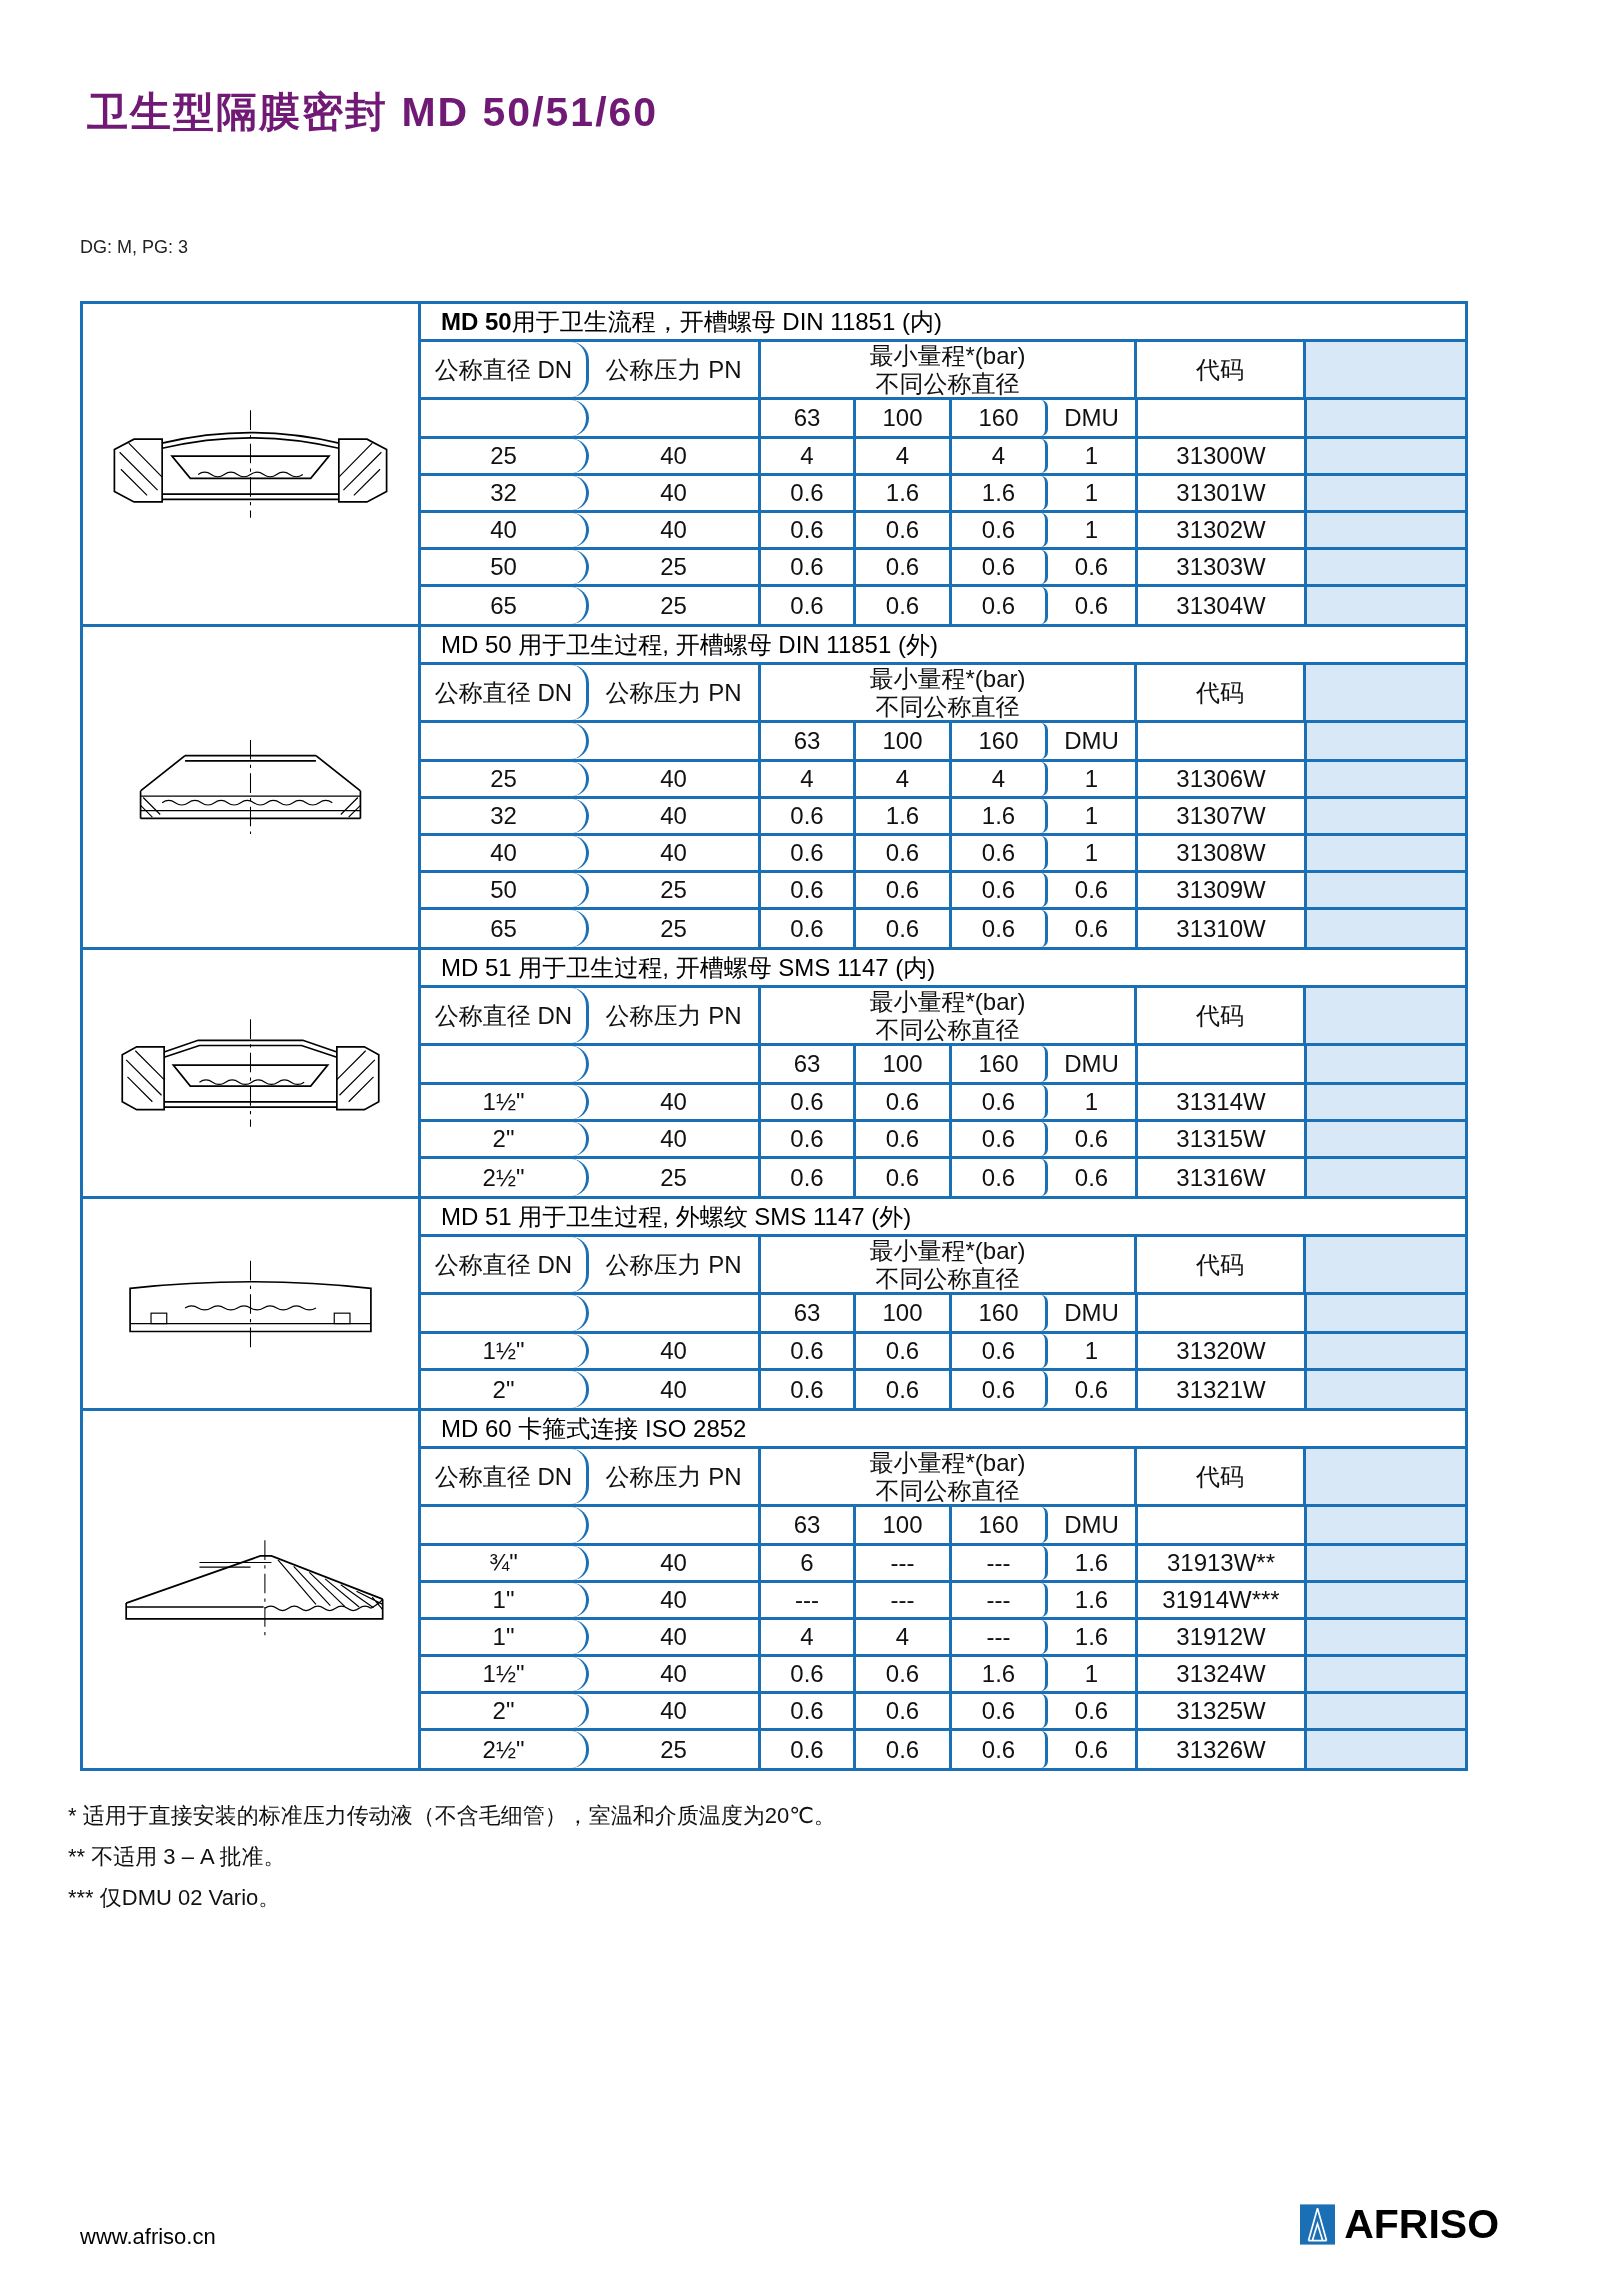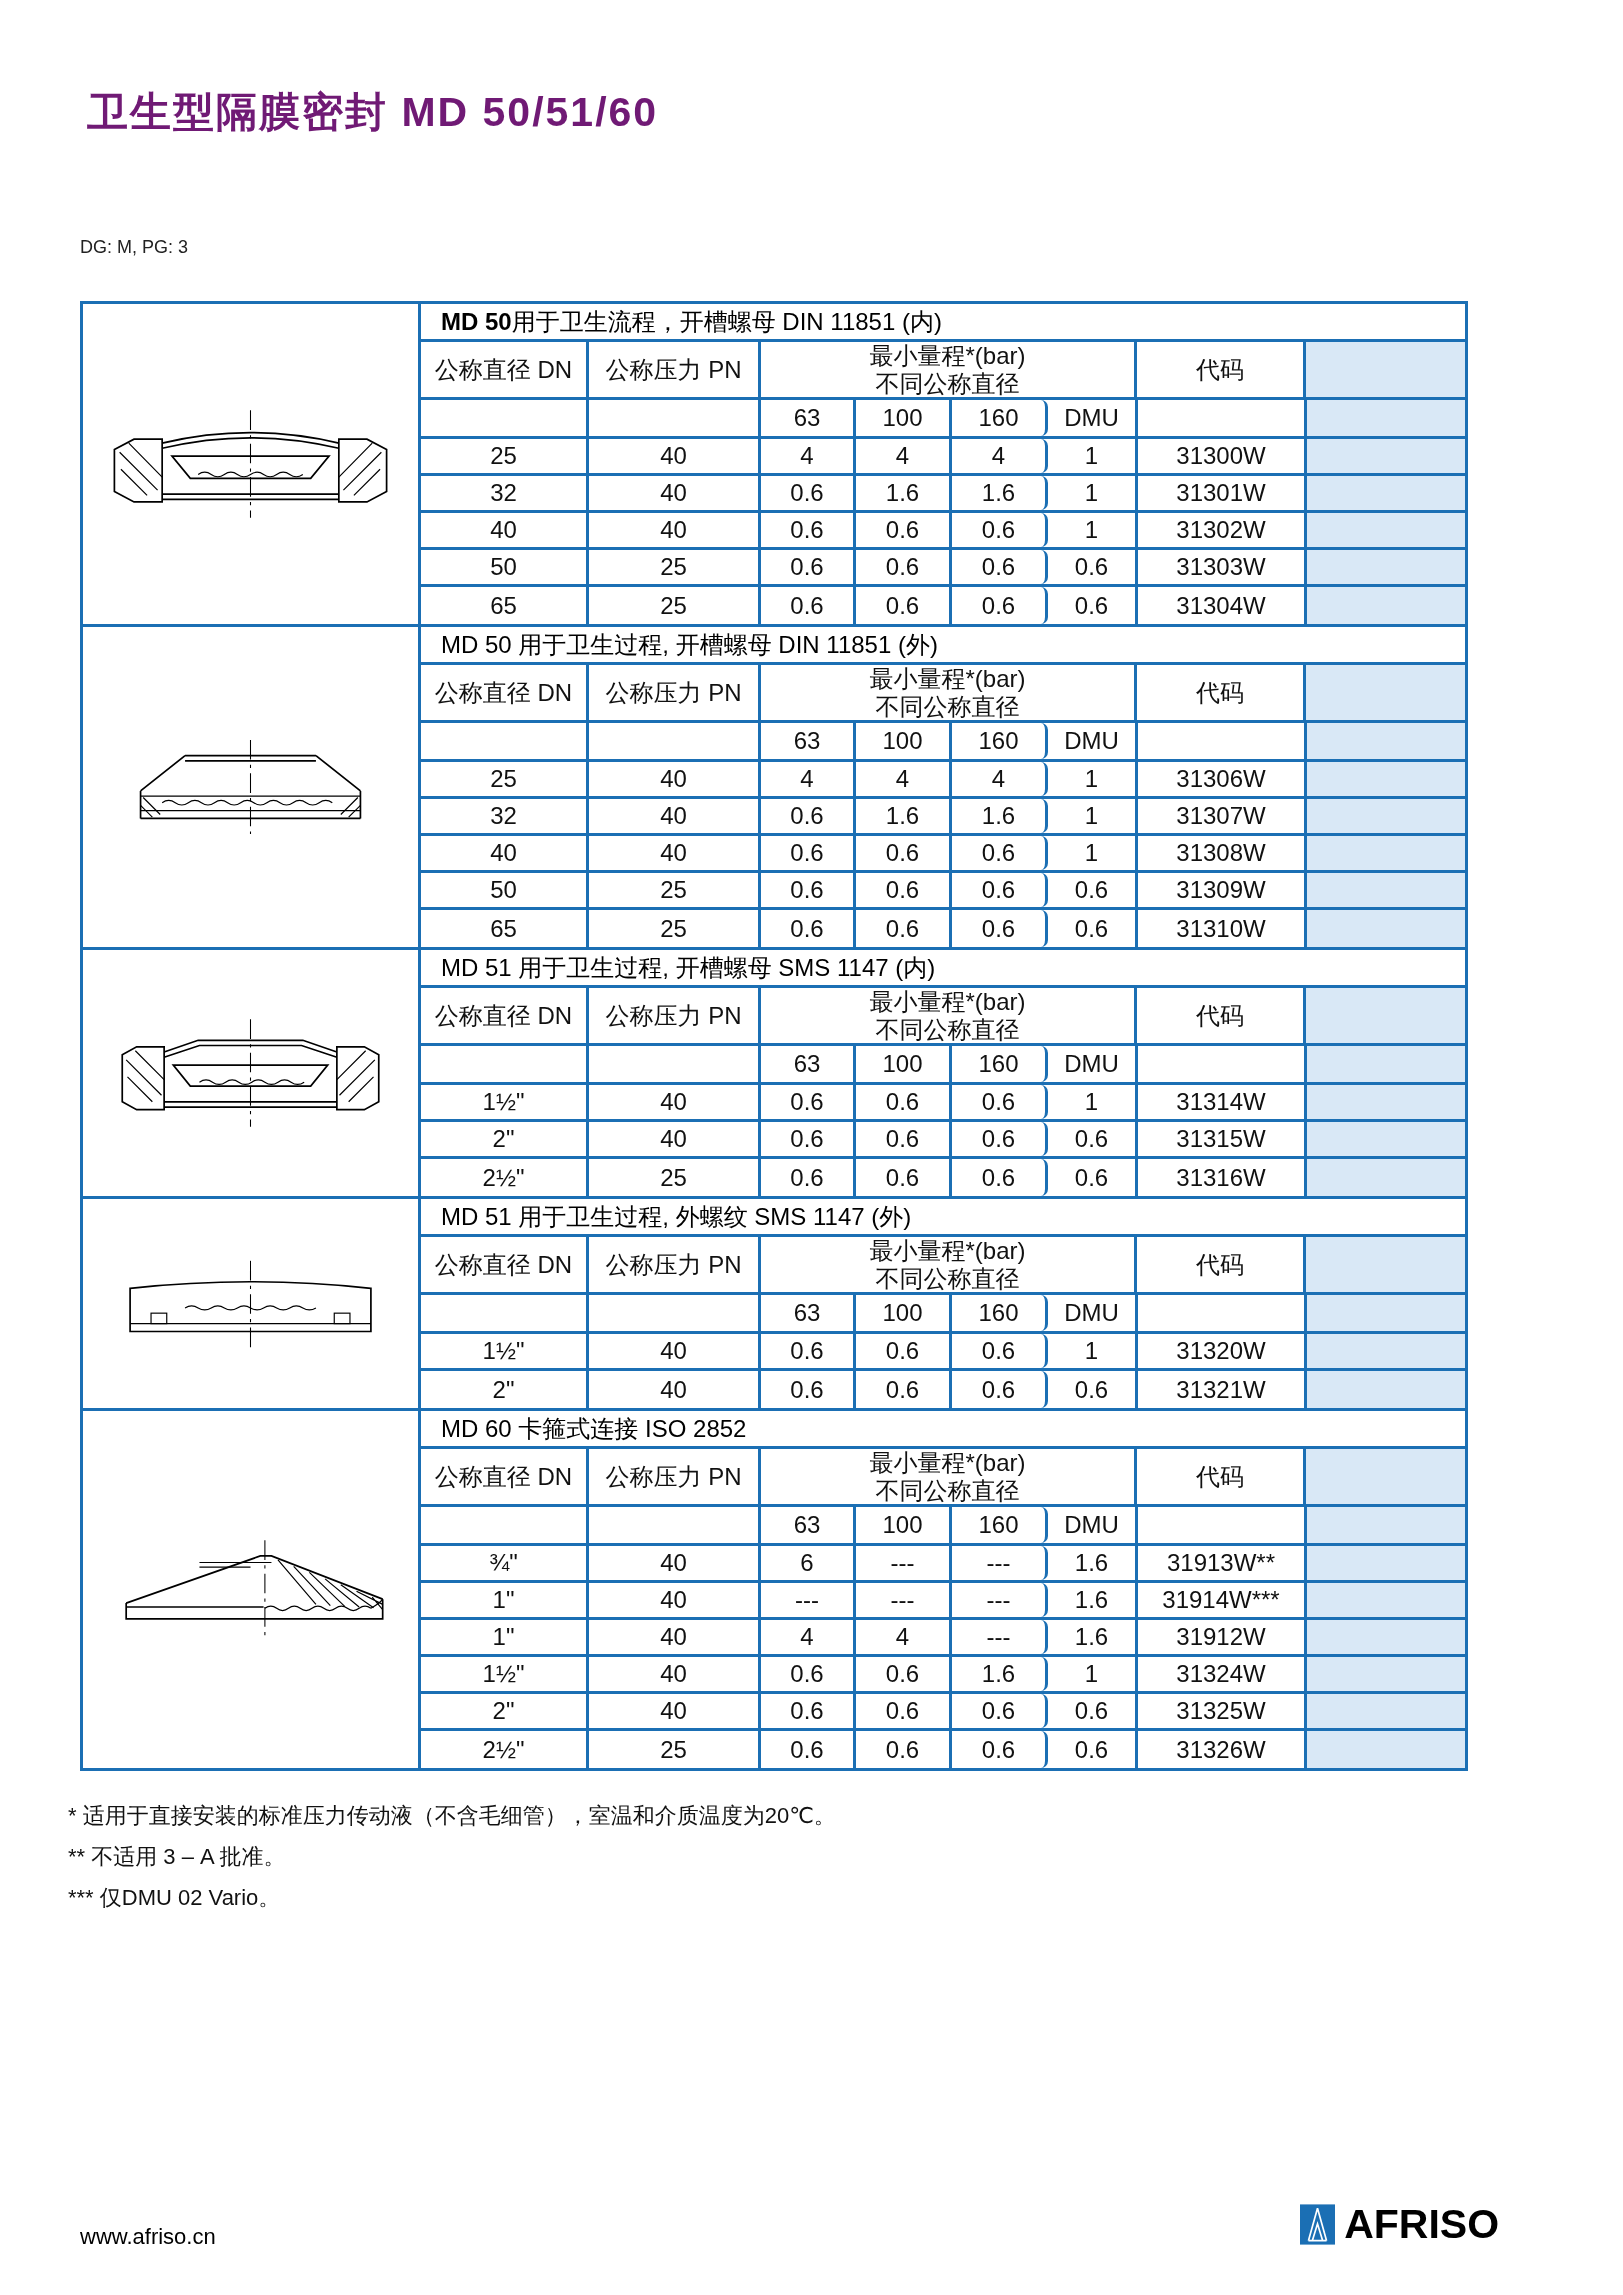--- a/index.html
+++ b/index.html
@@ -40,21 +40,21 @@
   .row{display:flex;align-items:stretch;}
   .row.head{height:58px;border-bottom:3.3px solid var(--blue);}
   .row.sub{height:39px;border-bottom:3.3px solid var(--blue);}
   .row.data{height:37px;border-bottom:3.3px solid var(--blue);}
   .row.data:last-child{border-bottom:none;}
   .cell{
     border-right:3.3px solid var(--blue);
     display:flex;flex-direction:column;align-items:center;justify-content:center;
     font-size:24px;line-height:1.15;text-align:center;white-space:nowrap;overflow:hidden;
   }
-  .c-dn{width:168px;flex:0 0 168px;}
+  .c-dn{width:168px;flex:0 0 168px;border-radius:18px;}
   .c-pn{width:172px;flex:0 0 172px;}
   .c-range{width:376px;flex:0 0 376px;}
   .c-63{width:95px;flex:0 0 95px;}
   .c-100{width:96px;flex:0 0 96px;}
   .c-160{width:96px;flex:0 0 96px;border-radius:7px;}
   .c-dmu{width:90px;flex:0 0 90px;}
   .c-code{width:169px;flex:0 0 169px;}
   .c-last{flex:1;border-right:none;background:var(--lightblue);}
   .footnotes{position:absolute;left:68px;top:1801px;font-size:22px;color:#111;}
   .footnotes div{margin-bottom:11px;white-space:nowrap;}

